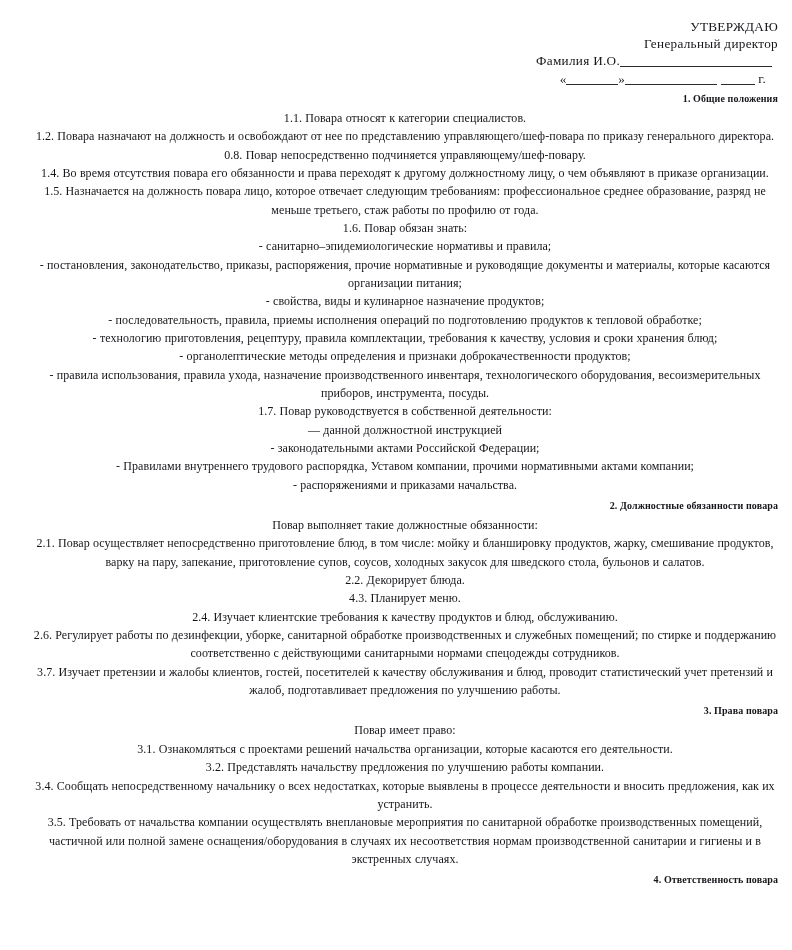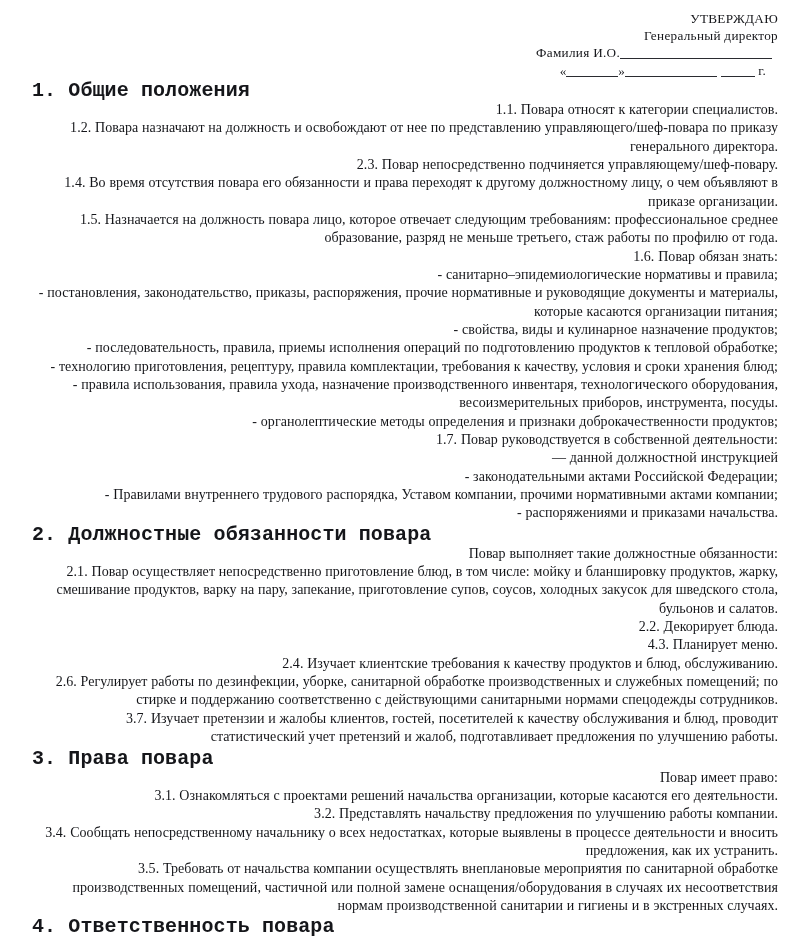--- a/index.html
+++ b/index.html
@@ -14,21 +14,21 @@
     overflow: hidden;
     font-family: "Liberation Serif", "DejaVu Serif", serif;
     color: #15161a;
     -webkit-font-smoothing: antialiased;
   }
   .page {
     position: relative;
     width: 792px;
     height: 832px;
     box-sizing: border-box;
-    padding: 8px 14px 0 32px;
+    padding: 16px 14px 0 32px;
   }
 
   
   .approval-block {
     width: 100%;
     text-align: right;
     padding-top: 2px;
     font-size: 13.2px;
     line-height: 17.2px;
   }
@@ -49,34 +49,33 @@
   .rule-month { width: 92px; }
   .rule-year  { width: 34px; }
   .date-line {
     padding-right: 12px;
     white-space: nowrap;
   }
   .date-line .q { letter-spacing: 0; }
 
   
   .section-heading {
-    text-align: left;
+    text-align: right;
     font-weight: bold;
-    font-size: 20px;
+    font-size: 10px;
     line-height: 19px;
     margin: 2px 0 1px 0;
     letter-spacing: 0.1px;
-    font-family: Liberation Mono, monospace;
   }
 
   
   .para {
-    font-size: 14px;
+    font-size: 12px;
     line-height: 18.35px;
-    text-align: right;
+    text-align: center;
     margin: 0;
     letter-spacing: 0.05px;
     word-spacing: 0.2px;
   }
 </style>
 </head>
 <body>
 
 <div class="page">
 
@@ -87,31 +86,31 @@
       <span>Фамилия И.О.</span><span class="blank-rule rule-long"></span>
     </div>
     <div class="approval-line date-line">
       <span class="q">«</span><span class="blank-rule rule-day"></span><span class="q">»</span><span class="blank-rule rule-month"></span>&nbsp;<span class="blank-rule rule-year"></span>&nbsp;<span>г.</span>
     </div>
   </div>
 
   <div class="section-heading">1. Общие положения</div>
   <p class="para">1.1. Повара относят к категории специалистов.</p>
   <p class="para">1.2. Повара назначают на должность и освобождают от нее по представлению управляющего/шеф-повара по приказу генерального директора.</p>
-  <p class="para">2.3. Повар непосредственно подчиняется управляющему/шеф-повару.</p>
+  <p class="para">0.8. Повар непосредственно подчиняется управляющему/шеф-повару.</p>
   <p class="para">1.4. Во время отсутствия повара его обязанности и права переходят к другому должностному лицу, о чем объявляют в приказе организации.</p>
   <p class="para">1.5. Назначается на должность повара лицо, которое отвечает следующим требованиям: профессиональное среднее образование, разряд не меньше третьего, стаж работы по профилю от года.</p>
   <p class="para">1.6. Повар обязан знать:</p>
   <p class="para">- санитарно–эпидемиологические нормативы и правила;</p>
   <p class="para">- постановления, законодательство,   приказы, распоряжения, прочие нормативные и руководящие документы и материалы, которые касаются организации питания;</p>
   <p class="para">- свойства, виды и кулинарное назначение продуктов;</p>
   <p class="para">- последовательность, правила, приемы исполнения операций по подготовлению продуктов к тепловой обработке;</p>
   <p class="para">- технологию приготовления, рецептуру, правила комплектации, требования к качеству,  условия и сроки хранения блюд;</p>
+  <p class="para">- органолептические методы определения и признаки доброкачественности продуктов;</p>
   <p class="para">- правила использования, правила ухода, назначение  производственного инвентаря, технологического оборудования, весоизмерительных приборов,  инструмента, посуды.</p>
-  <p class="para">- органолептические методы определения и признаки доброкачественности продуктов;</p>
   <p class="para">1.7. Повар руководствуется в собственной деятельности:</p>
   <p class="para">— данной должностной инструкцией</p>
   <p class="para">- законодательными актами Российской Федерации;</p>
   <p class="para">- Правилами внутреннего трудового распорядка, Уставом  компании, прочими нормативными актами компании;</p>
   <p class="para">- распоряжениями и приказами начальства.</p>
 
   <div class="section-heading">2. Должностные обязанности повара</div>
   <p class="para">Повар выполняет такие должностные обязанности:</p>
   <p class="para">2.1. Повар осуществляет непосредственно приготовление блюд, в том числе: мойку и бланшировку продуктов, жарку, смешивание продуктов, варку на пару, запекание,  приготовление супов, соусов, холодных закусок для шведского стола, бульонов и салатов.</p>
   <p class="para">2.2. Декорирует блюда.</p>

